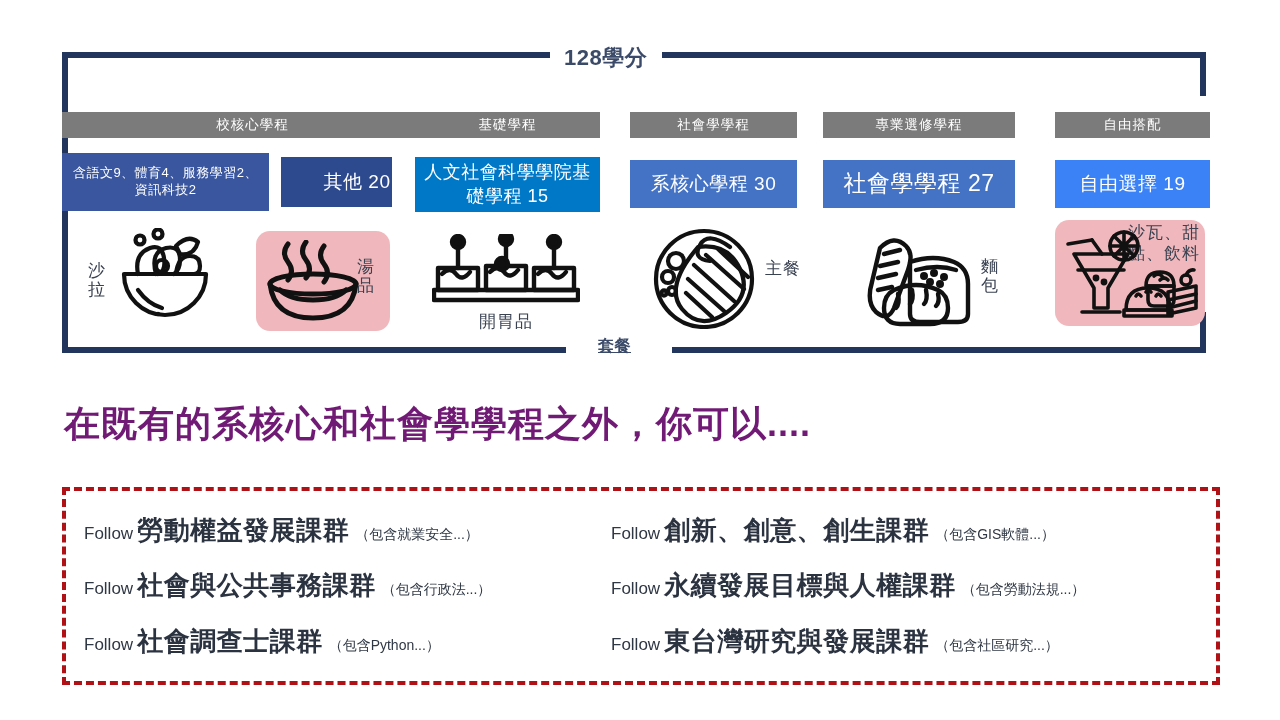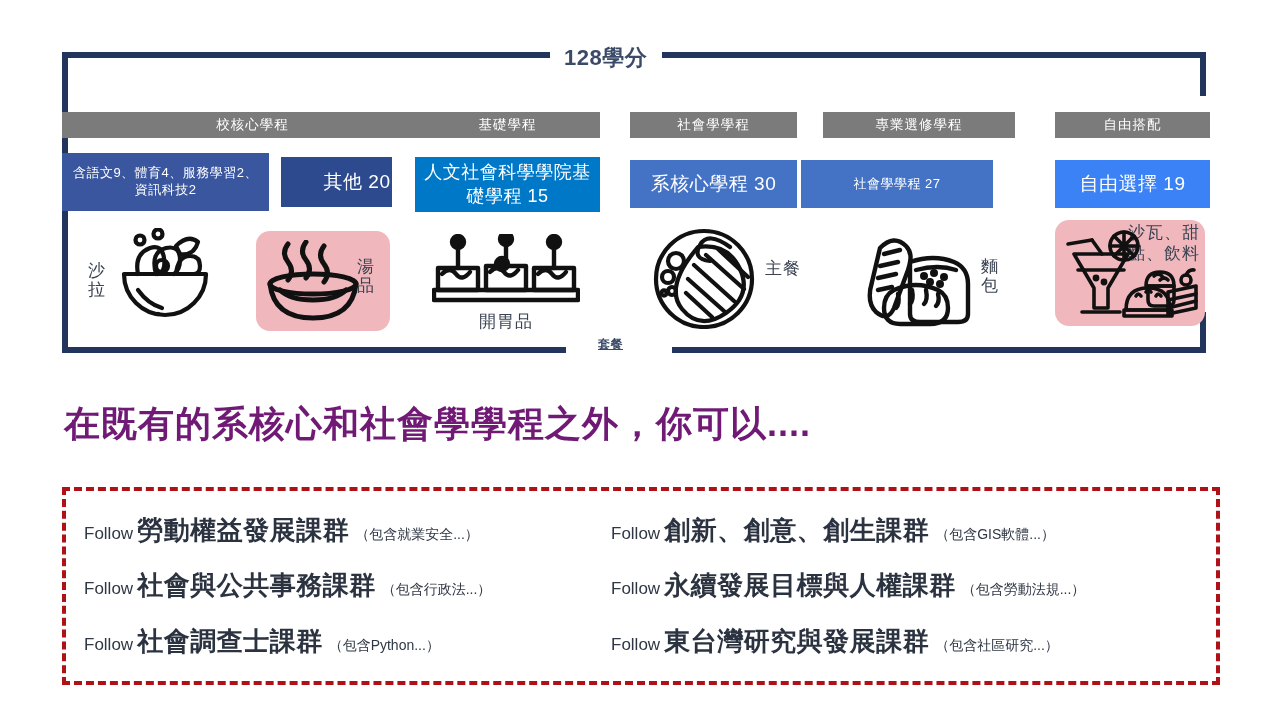--- a/index.html
+++ b/index.html
@@ -83,34 +83,34 @@
 
   <div class="bracket-left" style="left:62px; top:52px; width:6px; height:301px;"></div>
   <div class="bracket-seg" style="left:62px; top:52px; width:488px; height:6px;"></div>
   <div class="bracket-seg" style="left:662px; top:52px; width:544px; height:6px;"></div>
   <div class="bracket-seg" style="left:1200px; top:52px; width:6px; height:44px;"></div>
   <div class="bracket-seg" style="left:1200px; top:312px; width:6px; height:41px;"></div>
   <div class="bracket-seg" style="left:62px; top:347px; width:504px; height:6px;"></div>
   <div class="bracket-seg" style="left:672px; top:347px; width:534px; height:6px;"></div>
 
   <div class="bracket-label" style="left:556px; top:43px;">128學分</div>
-  <div class="bracket-label" style="left:590px; top:336px; font-size:12px;text-decoration:underline;">套餐</div>
+  <div class="bracket-label" style="left:590px; top:336px; font-size:16px;text-decoration:underline;">套餐</div>
 
   <div class="cat-header" style="left:62px; top:112px; width:381px; height:26px;">校核心學程</div>
   <div class="chip" style="left:62px; top:153px; width:207px; height:58px; background:#3A569E; font-size:13px; padding:0 8px;">含語文9、體育4、服務學習2、資訊科技2</div>
   <div class="chip" style="left:281px; top:157px; width:111px; height:50px; background:#2E4A8E; font-size:19px;padding-left:41px;">其他 20</div>
 
   <div class="cat-header" style="left:415px; top:112px; width:185px; height:26px;">基礎學程</div>
   <div class="chip" style="left:415px; top:157px; width:185px; height:55px; background:#0078C8; font-size:18px; padding:0 6px;">人文社會科學學院基礎學程 15</div>
 
   <div class="cat-header" style="left:630px; top:112px; width:167px; height:26px;">社會學學程</div>
   <div class="chip" style="left:630px; top:160px; width:167px; height:48px; background:#4472C4; font-size:19px;">系核心學程 30</div>
 
   <div class="cat-header" style="left:823px; top:112px; width:192px; height:26px;">專業選修學程</div>
-  <div class="chip" style="left:801px; top:160px; width:192px; height:48px; background:#4472C4; font-size:13px;">社會學學程 27</div>
+  <div class="chip" style="left:823px; top:160px; width:192px; height:48px; background:#4472C4; font-size:23px;">社會學學程 27</div>
 
   <div class="cat-header" style="left:1055px; top:112px; width:155px; height:26px;">自由搭配</div>
   <div class="chip" style="left:1055px; top:160px; width:155px; height:48px; background:#3b82f6; font-size:19px;">自由選擇 19</div>
 
   <div class="food-label vertical" style="left:88px; top:262px; width:18px;">沙拉</div>
   <svg class="food-svg" style="left:114px; top:228px;" width="102" height="94" viewBox="0 0 102 94">
     <g fill="none" stroke="#111" stroke-width="4.2" stroke-linecap="round" stroke-linejoin="round">
       <path d="M10 46 H92 A41 41 0 0 1 10 46 Z"></path>
       <path d="M24 62 q10 14 24 18"></path>
       <circle cx="44" cy="86" r="2.2" fill="#111" stroke="none"></circle>

